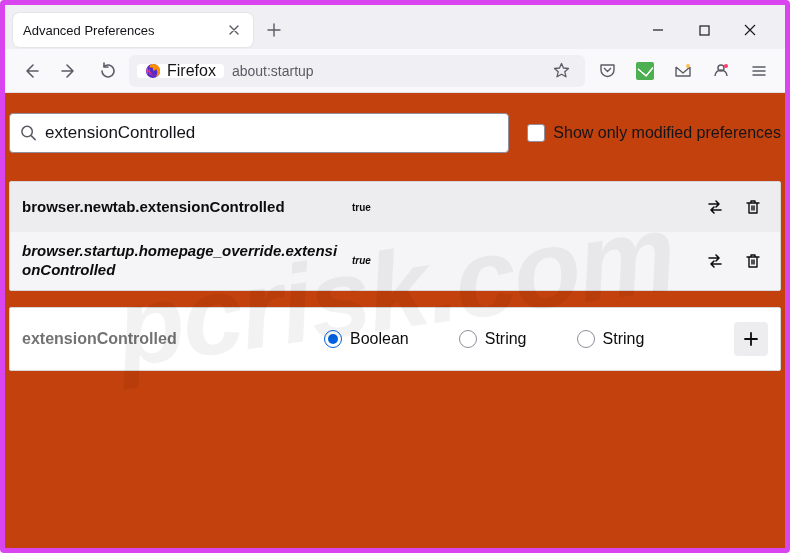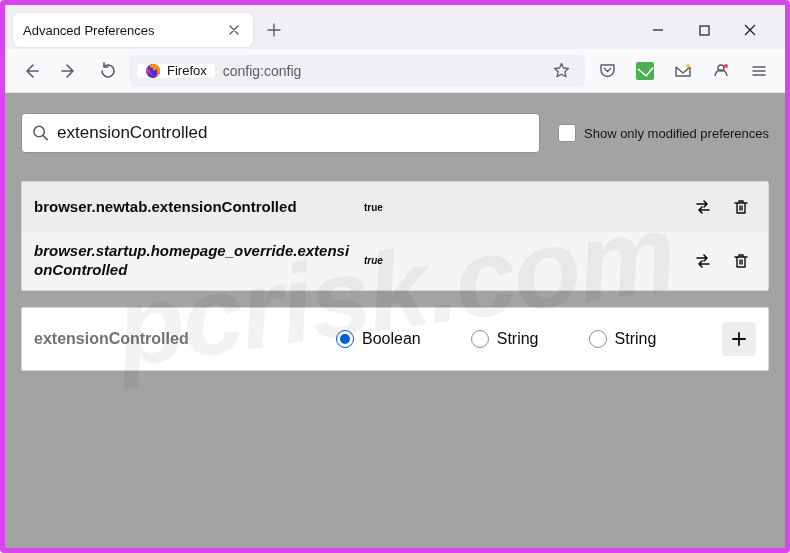--- a/index.html
+++ b/index.html
@@ -70,30 +70,30 @@
   }
   .identity {
     display:flex;
     align-items:center;
     gap:6px;
     background:#fff;
     height:14px;
     border-radius:4px;
     padding:0 8px;
     color:#15141a;
-    font-size:13px;
+    font-size:16px;
   }
   .ff-logo { width:16px; height:16px; }
   .url-text { font-size:14px; color:#5b5b66; flex:1;}
   .star-btn { color:#5b5b66;}
   
   .content {
     flex:1;
-    background:#a3a3a3;
-    padding: 20px 16px;
+    background:#c2410c;
+    padding: 20px 4px;
     overflow:auto;
   }
   .search-row {
     display:flex;
     align-items:center;
     gap:18px;
     margin-bottom: 28px;
   }
   .searchbox {
     flex:1;
@@ -107,21 +107,21 @@
     background:#fff;
   }
   .searchbox input {
     border:none;
     outline:none;
     font-size:17px;
     width:100%;
     color:#15141a;
     background:transparent;
   }
-  .checkbox-row { display:flex; align-items:center; gap:8px; font-size:13px; color:#15141a;}
+  .checkbox-row { display:flex; align-items:center; gap:8px; font-size:16px; color:#15141a;}
   .checkbox {
     width:18px; height:18px; border:1.5px solid #8f8f9d; border-radius:3px; background:#fff;
   }
   
   .prefs { border:1px solid #d7d7db; border-radius:2px; margin-bottom:16px;}
   .pref-row {
     display:flex;
     align-items:center;
     padding: 10px 12px;
     min-height:48px;
@@ -235,21 +235,21 @@
     </div>
     <div class="urlbar">
       <div class="identity">
         <svg class="ff-logo" viewBox="0 0 16 16">
           <circle cx="8" cy="8" r="7" fill="#592ACB"></circle>
           <path d="M8 1 C12 1 15 4 15 8 C15 10 14 13 10 14 C13 12 13 8 11 6 C10 8 8 8 8 6 C8 4 6 4 5 5 C4 3 6 1 8 1 Z" fill="#FF9100"></path>
           <path d="M3 4 C1 6 1 10 4 13 C2 10 3 7 5 6 C4 8 5 10 8 10 C6 11 5 10 4 9 C5 12 9 13 11 11 C8 14 2 12 3 4 Z" fill="#FF3B6B"></path>
         </svg>
         <span>Firefox</span>
       </div>
-      <span class="url-text">config:config</span>
+      <span class="url-text">about:startup</span>
       <div class="tbtn star-btn">
         <svg width="17" height="17" viewBox="0 0 17 17">
             <path d="M8.5 1.5 L10.5 6 L15.5 6.5 L11.8 9.8 L13 14.8 L8.5 12.2 L4 14.8 L5.2 9.8 L1.5 6.5 L6.5 6 Z" stroke="currentColor" stroke-width="1.3" fill="none" stroke-linejoin="round"></path>
           </svg>
       </div>
     </div>
     <div class="tbtn">
       <svg width="17" height="17" viewBox="0 0 17 17">
           <path d="M2 3 H15 V8 A6.5 6.5 0 0 1 2 8 Z M5 6 L8.5 9.5 L12 6" stroke="currentColor" stroke-width="1.4" fill="none" stroke-linejoin="round"></path>
         </svg>

